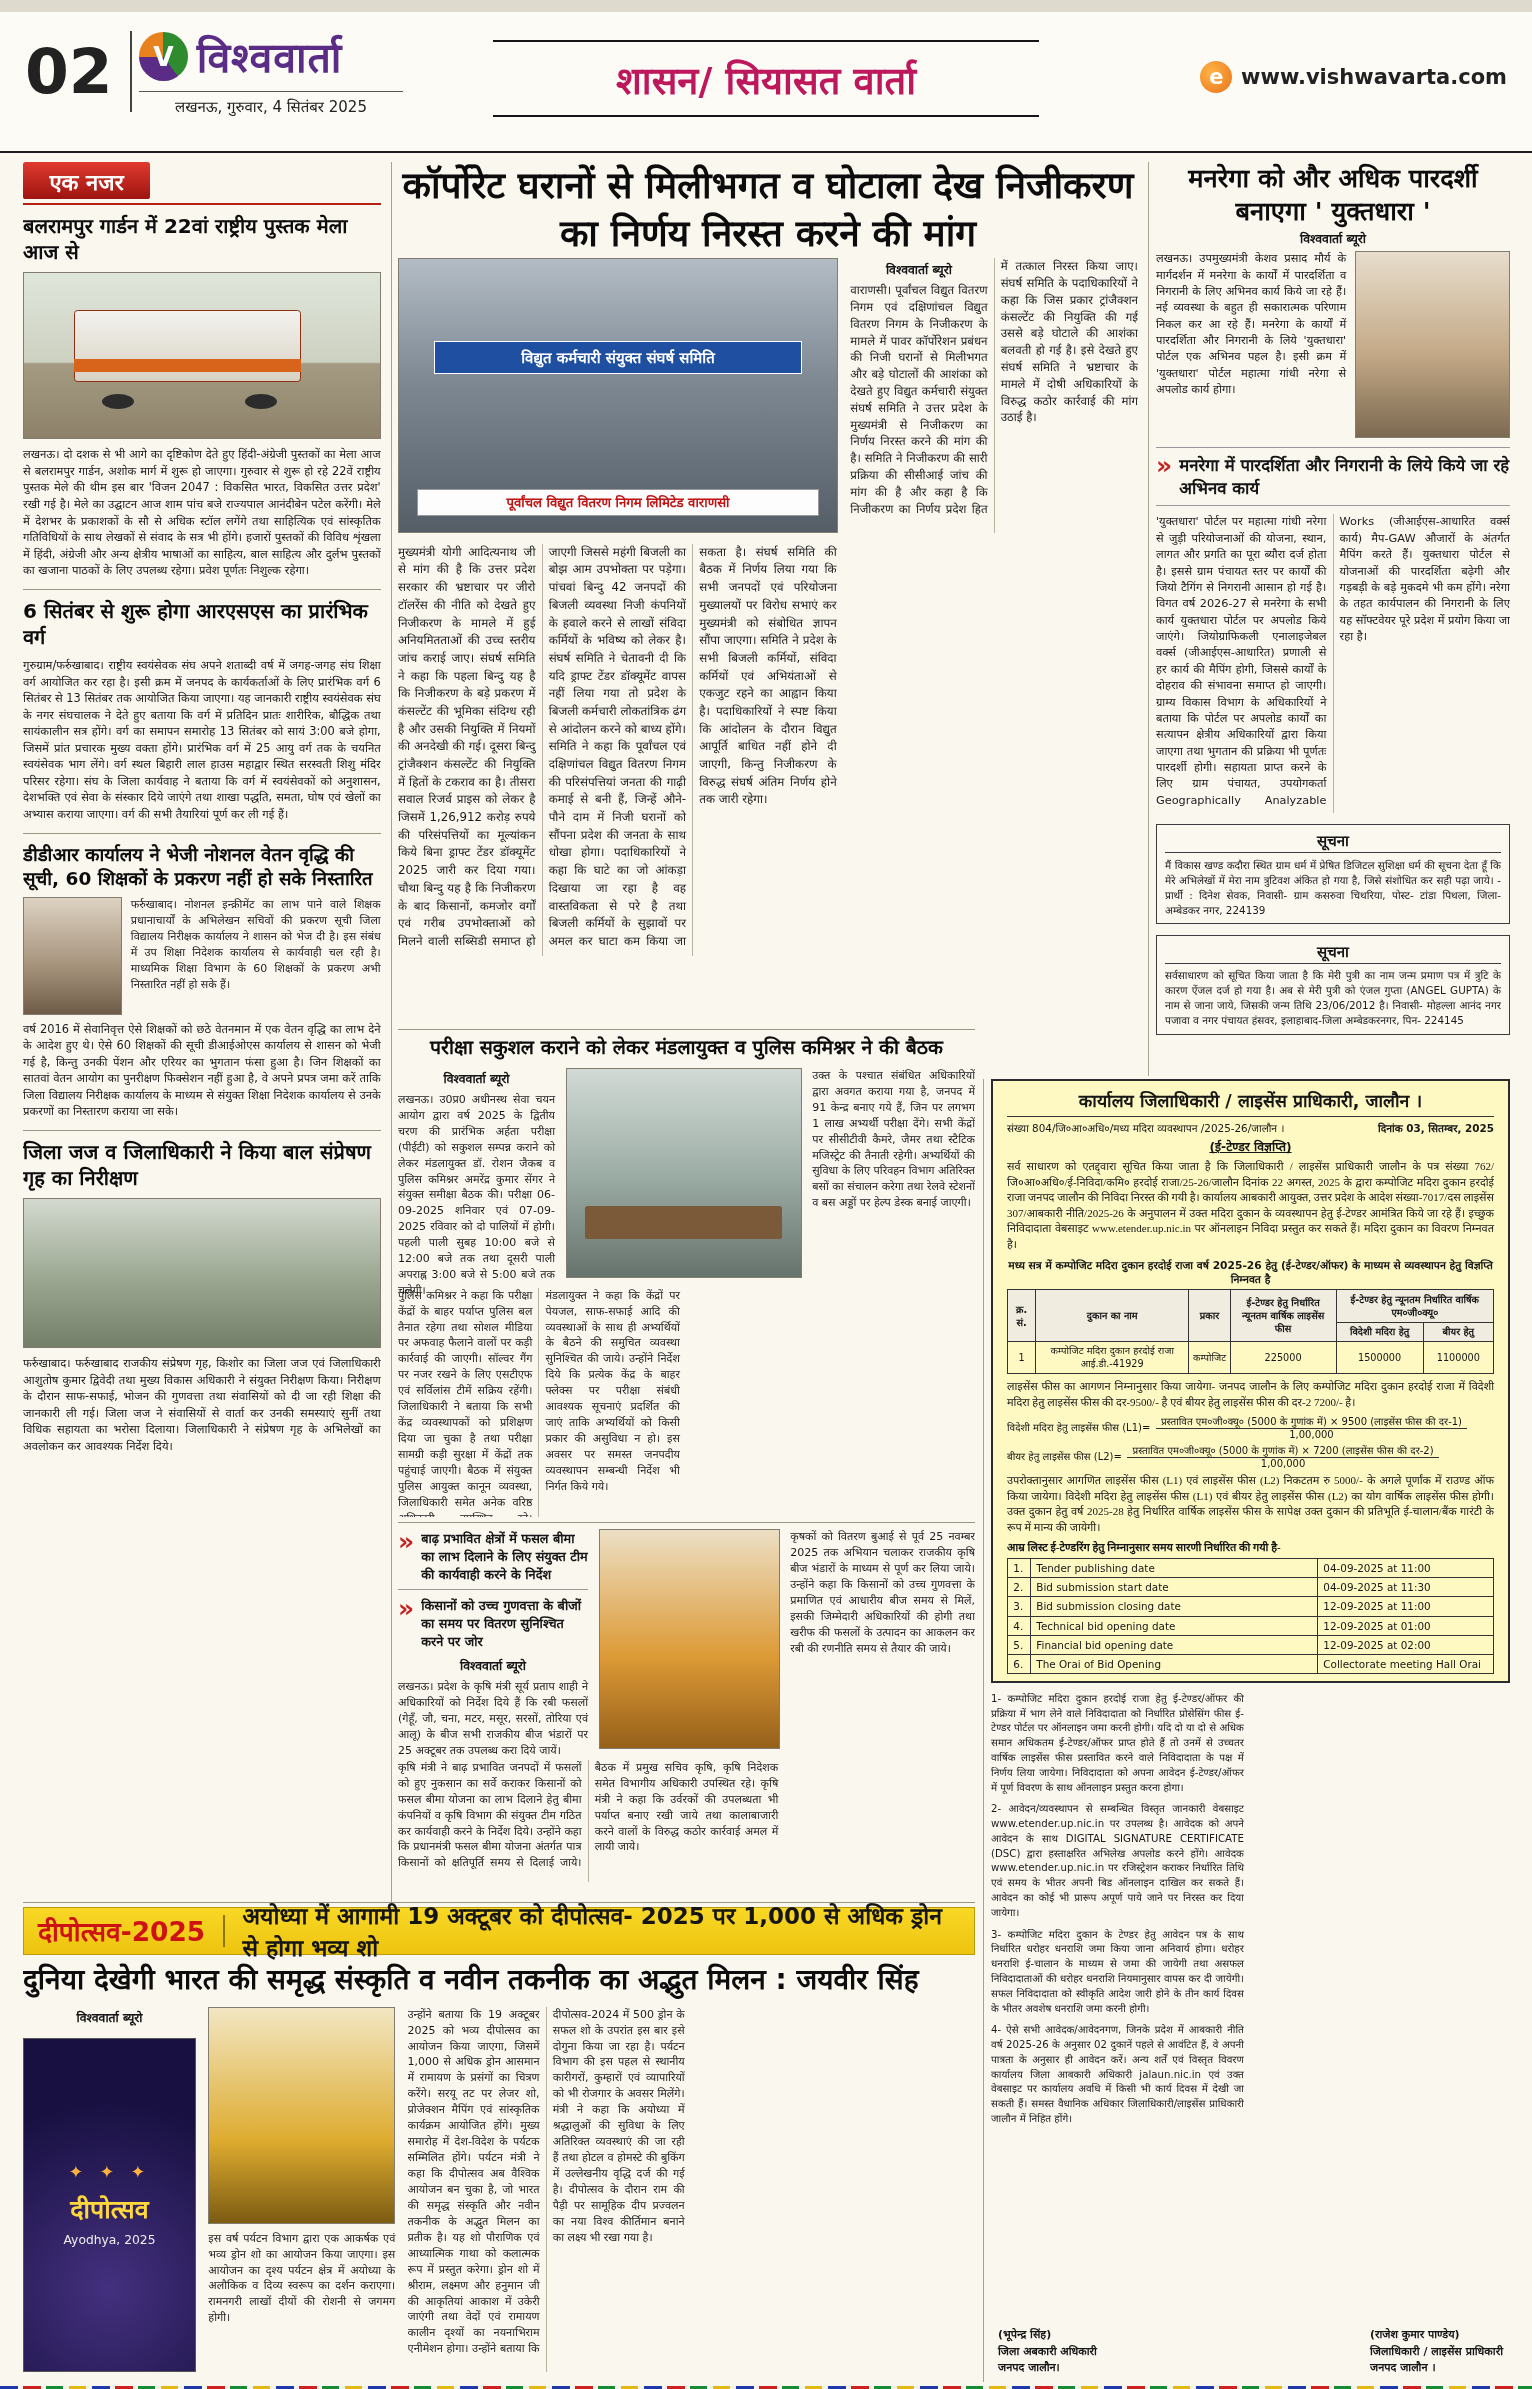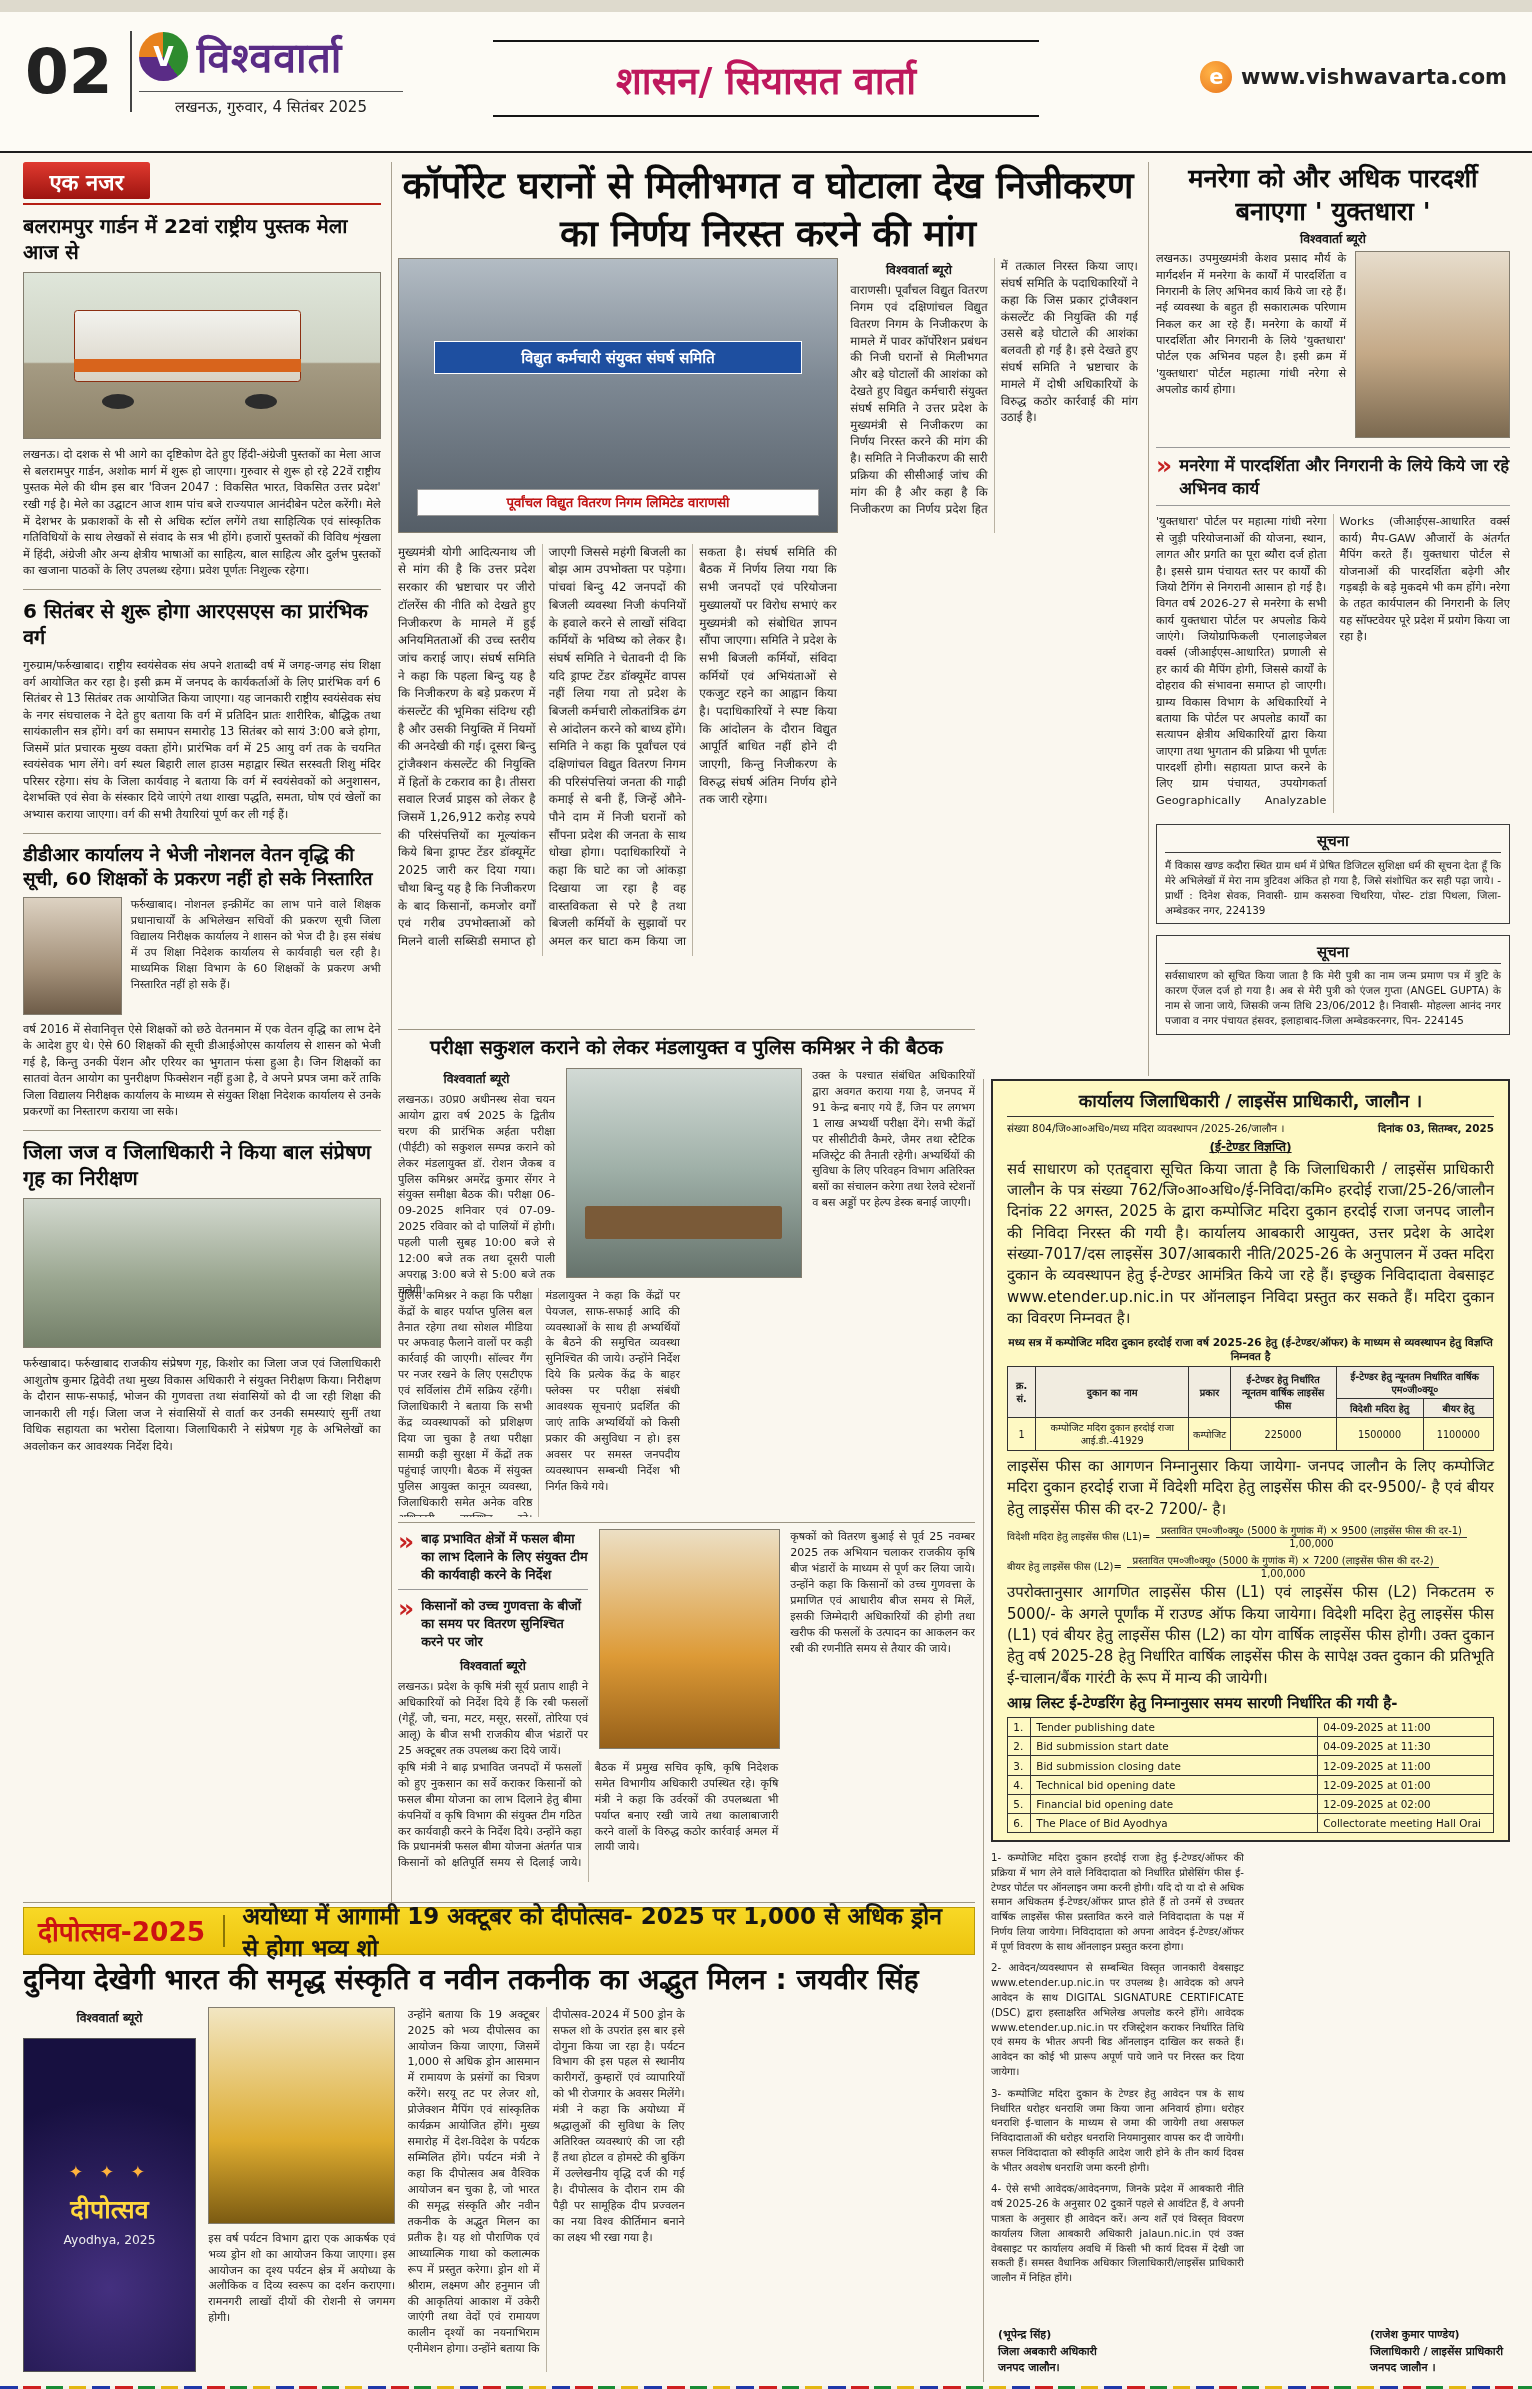--- a/index.html
+++ b/index.html
@@ -55,21 +55,21 @@
   .pq-mark{color:#c62222;font-size:25px;line-height:1;font-weight:bold;}
 
   .notice{border:1.8px solid #3c3c3c;padding:5.3px 8px;margin-top:10.6px;background:#fbf8f0;}
   .notice-title{text-align:center;font-size:15px;font-weight:bold;border-bottom:1.3px solid #3c3c3c;margin-bottom:4.4px;padding-bottom:1.8px;}
 
   
   .tender-box{border:2.2px solid #2b2b2b;padding:7px 14px;background:#fef9c3;}
   .t-title{text-align:center;font-weight:bold;font-size:17.6px;border-bottom:1.3px solid #333;padding-bottom:3.5px;}
   .t-ref{display:flex;justify-content:space-between;font-size:10.4px;margin-top:4.4px;gap:7px;}
   .t-type{text-align:center;font-weight:bold;font-size:12.3px;text-decoration:underline;margin:3.5px 0;}
-  .t-small{font-size:15px;line-height:1.42;text-align:justify;}
+  .t-small{font-size:11px;line-height:1.42;text-align:justify;font-family:Liberation Serif, serif;}
   .t-sub{font-size:10.7px;font-weight:bold;margin:5.3px 0 3.5px;text-align:center;}
   table{border-collapse:collapse;width:100%;}
   .t-table th,.t-table td{border:0.9px solid #333;padding:2.6px 3.5px;font-size:9.7px;text-align:center;vertical-align:middle;}
   .t-table th{font-weight:bold;background:#f1ece0;}
   .frac{display:inline-flex;flex-direction:column;text-align:center;vertical-align:middle;margin-left:5.3px;}
   .frac .num{border-bottom:1.1px solid #333;padding:0 5.3px;}
   .formula{font-size:10px;margin:3.5px 0;display:flex;align-items:center;}
   .sched td{border:0.9px solid #333;padding:3.1px 5.3px;font-size:10.4px;}
   .sign-row{position:absolute;left:0;right:0;bottom:5.3px;display:flex;justify-content:space-between;padding:0 7px;}
   .sign{font-size:11px;font-weight:bold;line-height:1.5;}
@@ -318,21 +318,21 @@
           <td>Technical bid opening date</td>
           <td>12-09-2025 at 01:00</td>
         </tr>
         <tr>
           <td>5.</td>
           <td>Financial bid opening date</td>
           <td>12-09-2025 at 02:00</td>
         </tr>
         <tr>
           <td>6.</td>
-          <td>The Place of Bid Ayodhya</td>
+          <td>The Orai of Bid Opening</td>
           <td>Collectorate meeting Hall Orai</td>
         </tr>
       </tbody>
         </table>
     </div>
 
     <div style="flex:1;position:relative;margin-top:8.8px;">
       <div class="cols" style="column-count:2;height:calc(100% - 84px);">
         <p class="body-txt" style="font-size:10.2px;margin-bottom:7px;">1- कम्पोजिट मदिरा दुकान हरदोई राजा हेतु ई-टेण्डर/ऑफर की प्रक्रिया में भाग लेने वाले निविदादाता को निर्धारित प्रोसेसिंग फीस ई-टेण्डर पोर्टल पर ऑनलाइन जमा करनी होगी। यदि दो या दो से अधिक समान अधिकतम ई-टेण्डर/ऑफर प्राप्त होते हैं तो उनमें से उच्चतर वार्षिक लाइसेंस फीस प्रस्तावित करने वाले निविदादाता के पक्ष में निर्णय लिया जायेगा। निविदादाता को अपना आवेदन ई-टेण्डर/ऑफर में पूर्ण विवरण के साथ ऑनलाइन प्रस्तुत करना होगा।</p>
         <p class="body-txt" style="font-size:10.2px;margin-bottom:7px;">2- आवेदन/व्यवस्थापन से सम्बन्धित विस्तृत जानकारी वेबसाइट www.etender.up.nic.in पर उपलब्ध है। आवेदक को अपने आवेदन के साथ DIGITAL SIGNATURE CERTIFICATE (DSC) द्वारा हस्ताक्षरित अभिलेख अपलोड करने होंगे। आवेदक www.etender.up.nic.in पर रजिस्ट्रेशन कराकर निर्धारित तिथि एवं समय के भीतर अपनी बिड ऑनलाइन दाखिल कर सकते हैं। आवेदन का कोई भी प्रारूप अपूर्ण पाये जाने पर निरस्त कर दिया जायेगा।</p>

